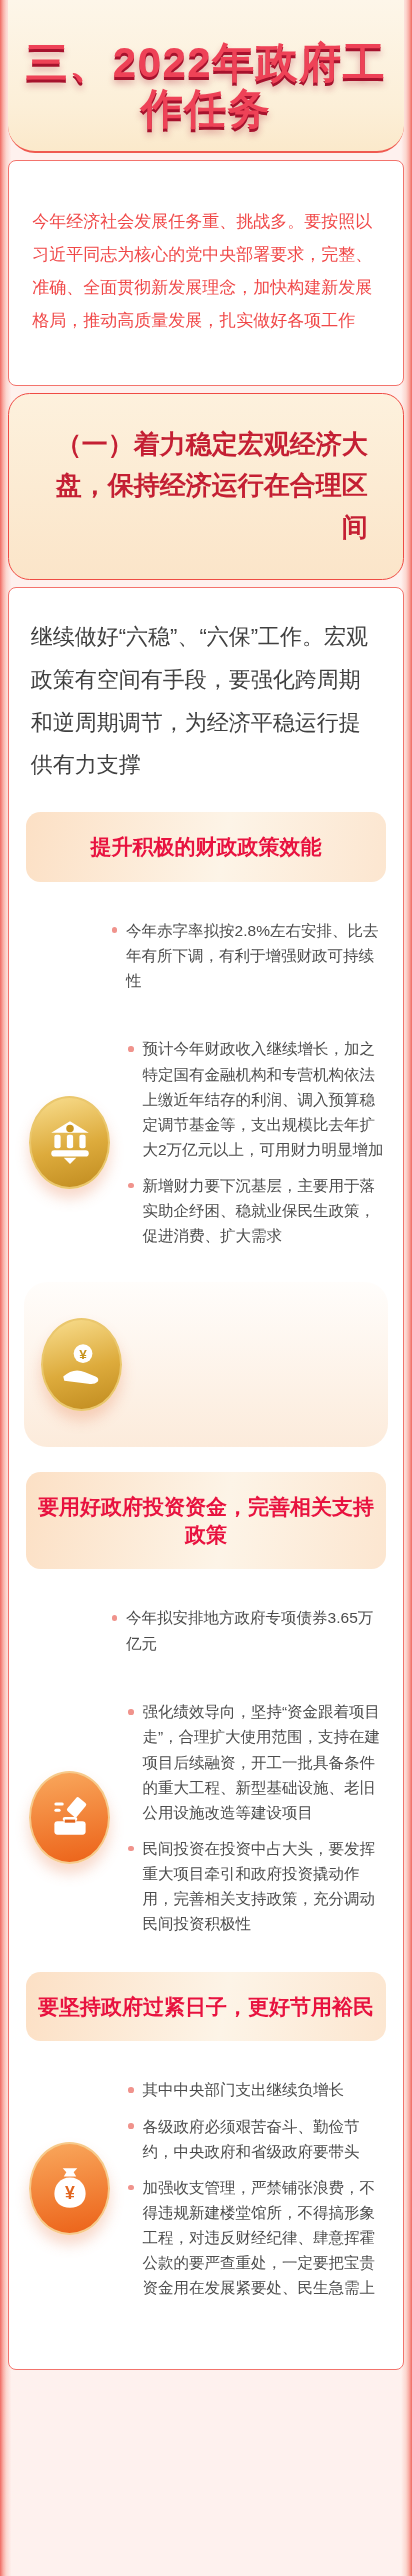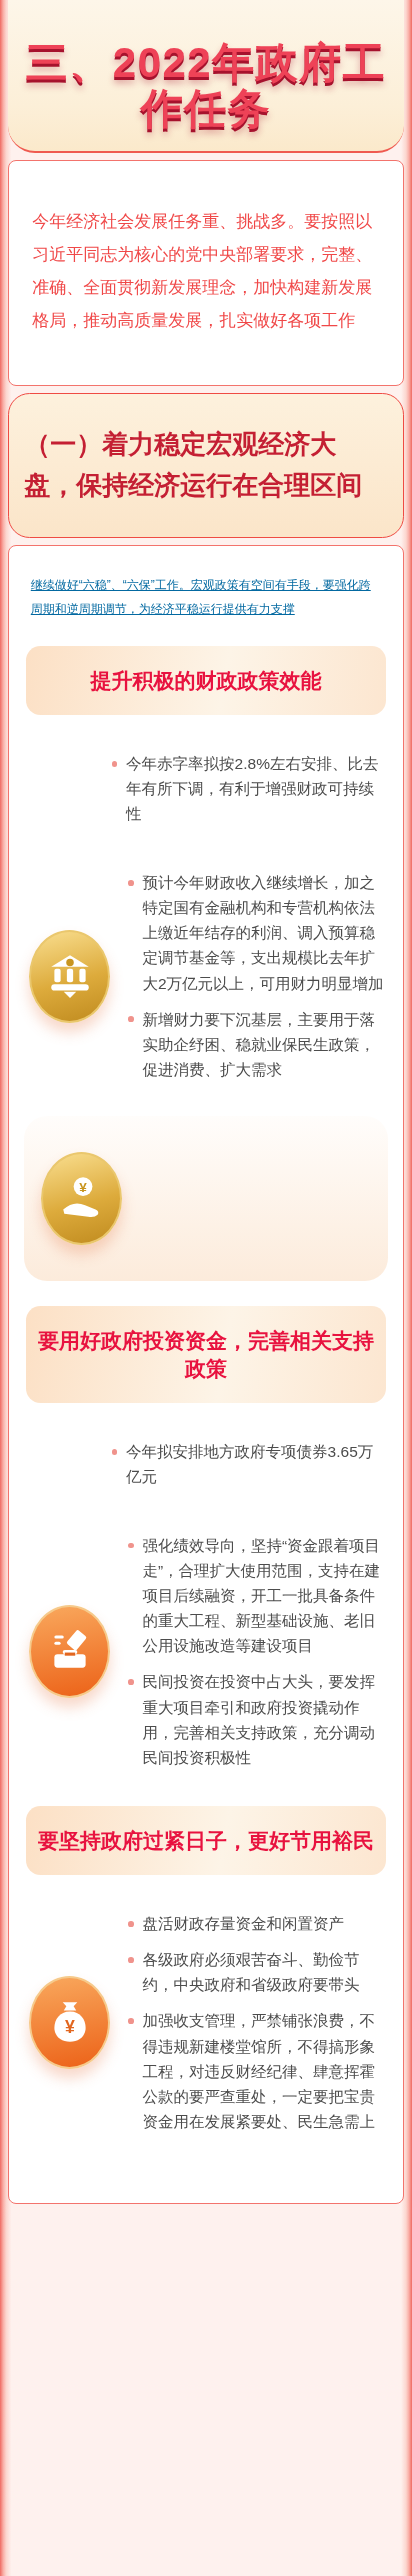--- a/index.html
+++ b/index.html
@@ -23,29 +23,29 @@
     text-shadow:0 2.6px 0.5px #a6122d, 0 5.7px 7.2px rgba(166,18,45,.38);
     line-height:1.1;
   }
   .card{
     margin:7.2px 8.2px; background:#fff;
     border:1.5px solid #f3736c; border-radius:8px;
     overflow:hidden;
   }
   .intro-text{ color:#f04848; font-size:17px; line-height:1.95; padding:27px 23px 30px; }
   .sec-head{
-    margin:7.2px 8.2px; padding:30px 15px;
+    margin:7.2px 8.2px; padding:30px 35px;
     background:linear-gradient(180deg,#fdf1dd,#fbe5c9);
     border:1.5px solid #ef4b43; border-radius:21.6px;
-    text-align:left; color:#c41f33;
+    text-align:right; color:#c41f33;
     font-family:"DejaVu Serif","Liberation Serif",serif;
     font-weight:bold; font-size:26px; line-height:1.6;
   }
   .content{ padding:28px 14.4px 36px; }
-  .lead{ color:#0369a1; font-size:12px; line-height:1.95; margin:0 7.2px 17.5px;text-decoration:underline; }
+  .lead{ color:#404040; font-size:22px; line-height:1.95; margin:0 7.2px 17.5px; }
   .pill{
     background:linear-gradient(100deg,#fce0c5 0%,#fdf4e7 55%,#fce6d0 100%);
     border-radius:14.4px; padding:20.6px 9.3px; margin:25px 2.1px;
     text-align:center; color:#e8123f; font-size:21px; font-weight:800;
   }
   .block{ display:flex; align-items:center; gap:11.3px; margin:21.6px 0; }
   .block.noicon{ padding-left:87px; }
   .block ul{ list-style:none; margin:0; padding:0; flex:1; }
   .block li{
     color:#4c4c4c; font-size:15.5px; line-height:1.62;
@@ -157,21 +157,21 @@
       <div class="iconwrap">
           <div class="oval orange">
         <svg viewBox="0 0 48 48">
               <path d="M17 4l3.5 4-2.5 4h12l-2.5-4L31 4Z" fill="#fff"></path>
               <path d="M24 13C14 13 9 21 9 28.5 9 36.5 15 42 24 42s15-5.5 15-13.5C39 21 34 13 24 13Z" fill="#fff"></path>
               <text x="24" y="34" font-size="17" font-weight="bold" text-anchor="middle" fill="#e2661f">¥</text>
             </svg>
       </div>
         </div>
       <ul>
-        <li>盘活财政存量资金和闲置资产</li>
+        <li>其中中央部门支出继续负增长</li>
         <li>各级政府必须艰苦奋斗、勤俭节约，中央政府和省级政府要带头</li>
         <li>加强收支管理，严禁铺张浪费，不得违规新建楼堂馆所，不得搞形象工程，对违反财经纪律、肆意挥霍公款的要严查重处，一定要把宝贵资金用在发展紧要处、民生急需上</li>
       </ul>
     </div>
 
   </div>
 </section>
 
 
 </body></html>

